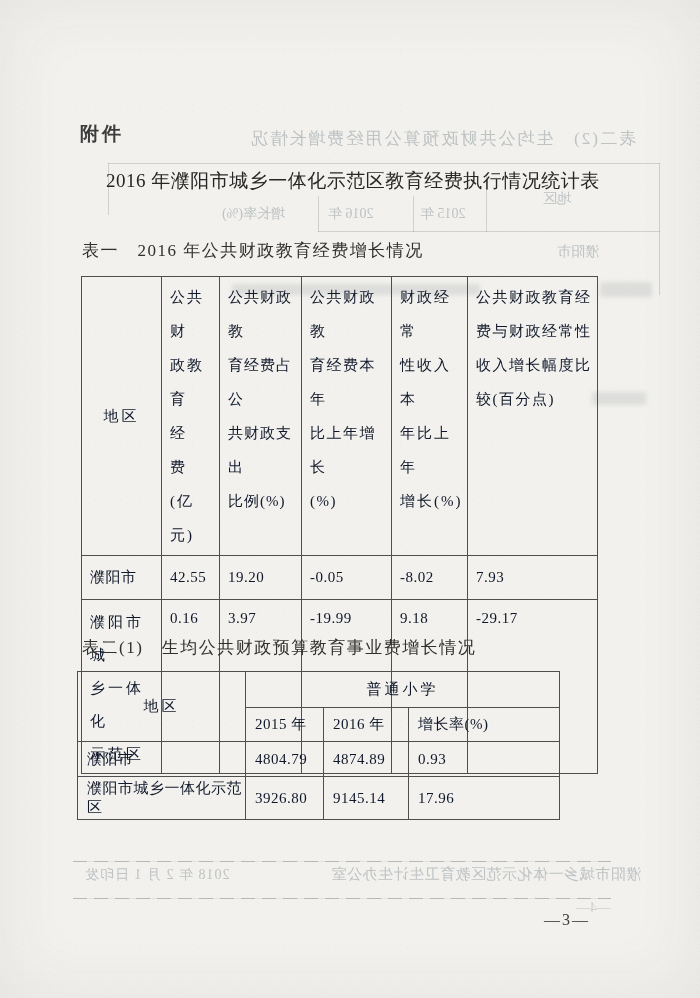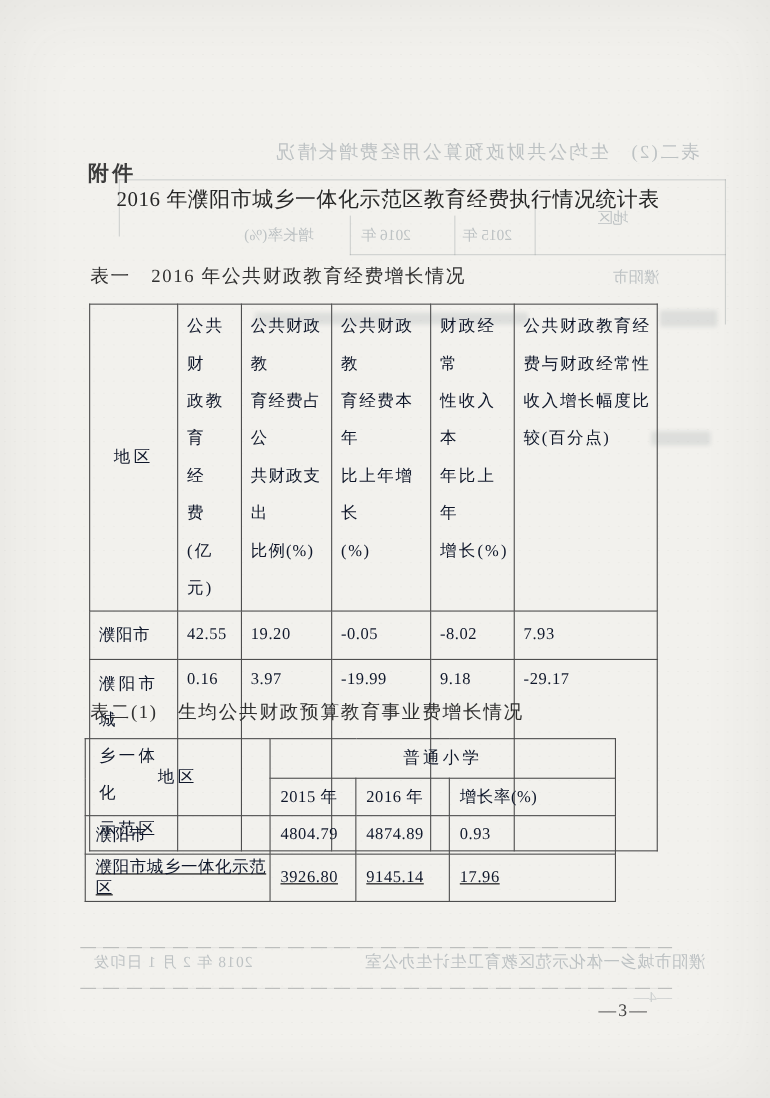--- a/index.html
+++ b/index.html
@@ -17,21 +17,21 @@
     background-image:
       radial-gradient(rgba(90,90,85,.045) .6px, transparent .8px),
       radial-gradient(rgba(120,120,110,.035) .5px, transparent .8px);
     background-size:9px 11px,13px 7px;
     background-position:0 0,4px 3px;
   }
   
   .content{position:absolute;inset:0;z-index:2;}
   .attachment{
     position:absolute;left:80px;top:121px;
-    font-size:19px;font-weight:600;color:#3c3c3c;letter-spacing:3px;margin-top:24px;
+    font-size:19px;font-weight:600;color:#3c3c3c;letter-spacing:3px;
   }
   .doc-title{
     position:absolute;left:106px;top:168px;width:500px;
     font-size:19px;font-weight:400;color:#262626;letter-spacing:.5px;
     white-space:nowrap;
   }
   .tbl-caption{
     position:absolute;font-size:17px;color:#303030;letter-spacing:1.5px;white-space:nowrap;
   }
   .cap1{left:82px;top:239px;}
@@ -190,21 +190,21 @@
         <td>2015 年</td>
         <td>2016 年</td>
         <td>增长率(%)</td>
       </tr>
       <tr style="height:35px;">
         <td>濮阳市</td>
         <td>4804.79</td>
         <td>4874.89</td>
         <td>0.93</td>
       </tr>
-      <tr style="height:35px;text-decoration:underline;">
+      <tr style="height:35px;">
         <td>濮阳市城乡一体化示范区</td>
         <td>3926.80</td>
         <td>9145.14</td>
         <td>17.96</td>
       </tr>
     </tbody>
       </table>
 
     <div class="page-num">—3—</div>
   </div>

